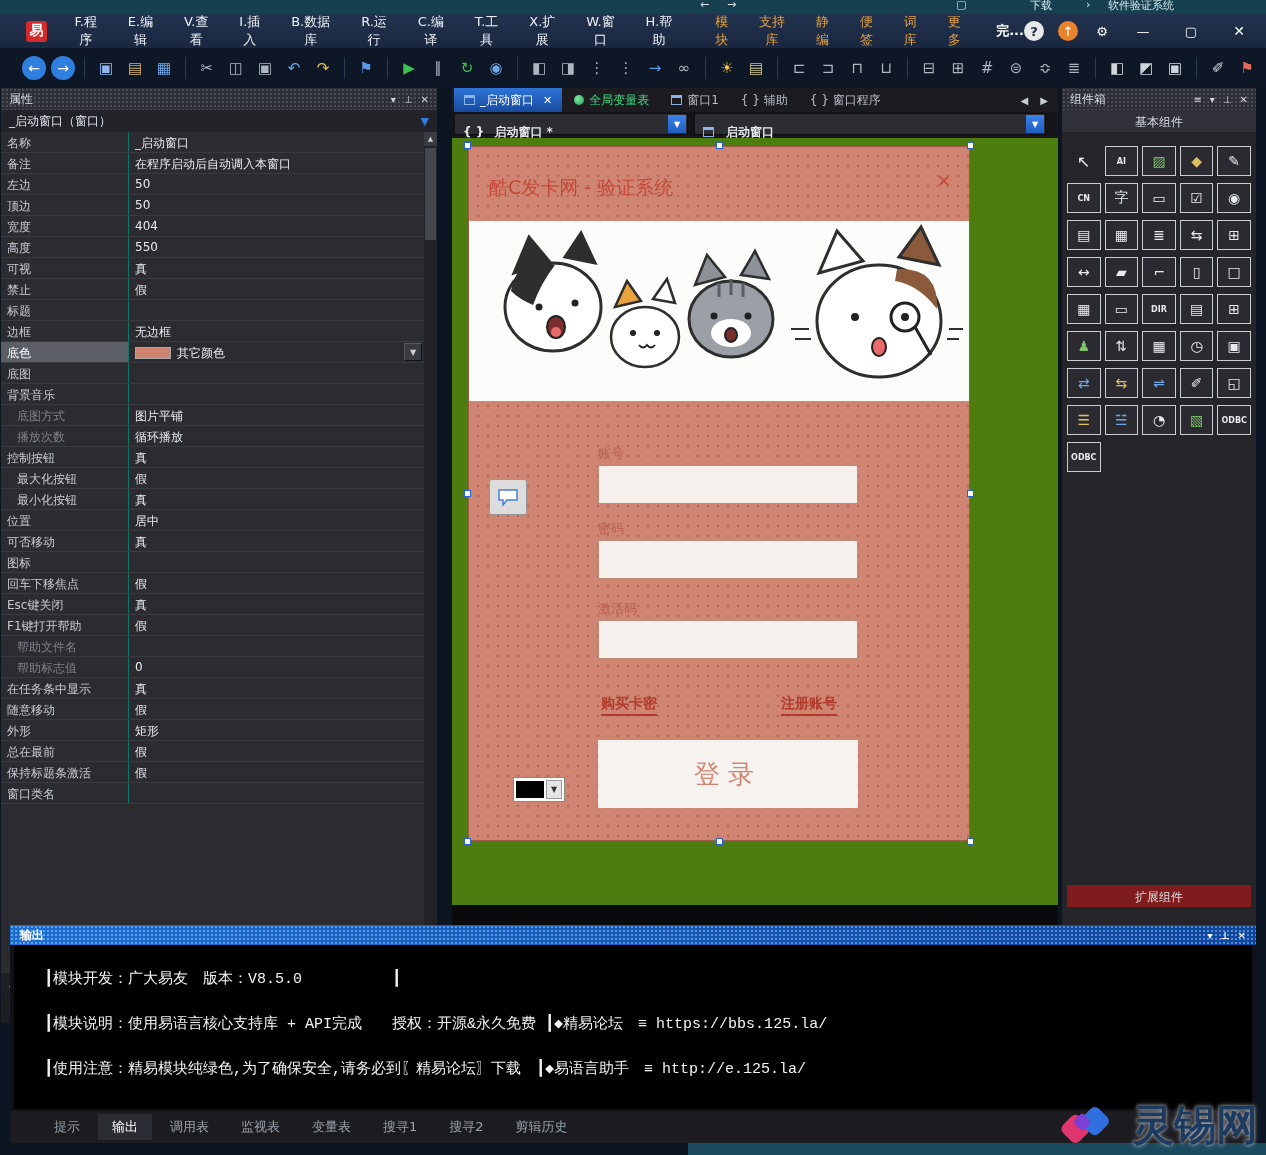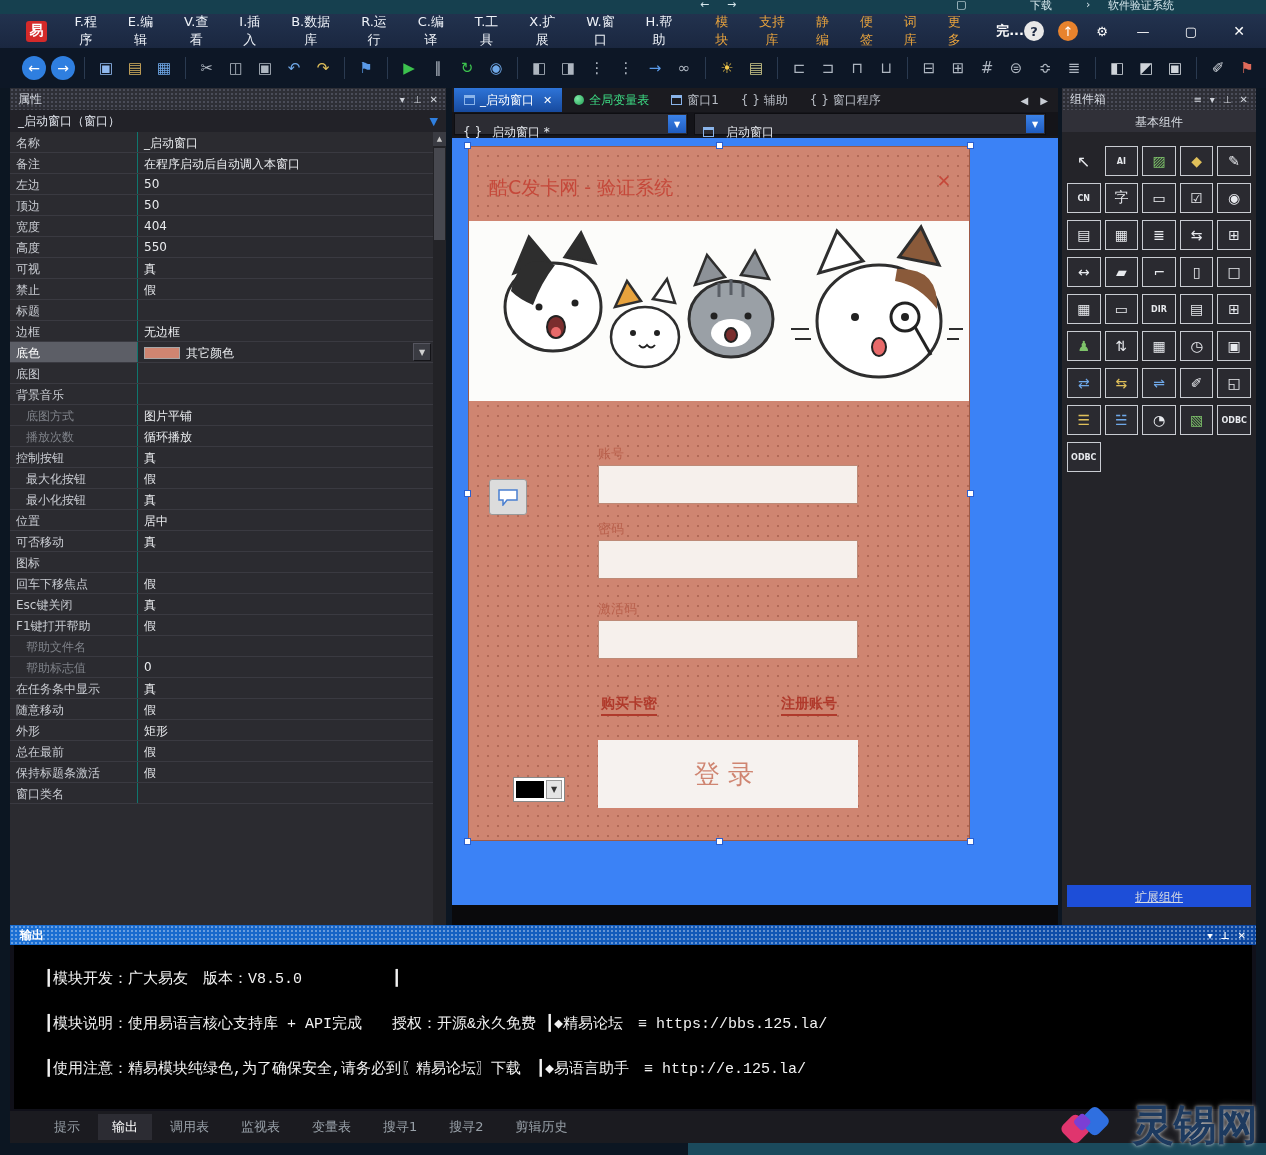--- a/index.html
+++ b/index.html
@@ -31,21 +31,21 @@
 .ticon.circ{background:#2f7fe0;border-radius:50%;color:#fff;font-size:14px;}
 .tsep{width:1px;height:22px;background:#2a3a50;margin:0 4px;}
 
 
 .ptitle{height:22px;display:flex;align-items:center;padding:0 8px;color:#d4d8e0;font-size:12px;background-color:#2e2f36;}
 .dots{background-image:radial-gradient(#4a4c58 1px,transparent 1.1px);background-size:4px 4px;}
 .tbics{margin-left:auto;display:flex;gap:8px;}
 .tbi{font-size:10px;color:#cfd3da;}
 
 
-.props{position:absolute;left:10px;top:88px;width:436px;height:935px;background:#26262b;}
+.props{position:absolute;left:1px;top:88px;width:436px;height:935px;background:#26262b;}
 .pobject{height:22px;background:#222228;color:#e2e6ee;display:flex;align-items:center;padding:0 8px;font-size:12px;}
 .blue-dd{margin-left:auto;color:#2f7fe0;font-size:11px;}
 .blue-dd.big{font-size:14px;}
 .prop-grid{position:absolute;top:44px;bottom:50px;left:0;right:13px;background:#2b2b30;overflow:hidden;}
 .prow{display:flex;height:21px;border-bottom:1px solid #3a3a41;position:relative;}
 .plabel{width:128px;padding:3px 4px 0 6px;color:#c9ccd2;border-right:1px solid #0f766e;font-size:12px;white-space:nowrap;overflow:hidden;}
 .plabel.ind{padding-left:16px;}
 .plabel.dim{color:#7e8188;}
 .prow.sel .plabel{background:#5c5e66;color:#fff;}
 .pvalue{flex:1;padding:3px 6px 0;color:#e9ebee;font-size:12px;white-space:nowrap;overflow:hidden;}
@@ -66,25 +66,25 @@
 .editor-tabs{height:24px;background:#1b1b20;display:flex;align-items:stretch;}
 .etabs{display:flex;gap:2px;padding-left:2px;}
 .etab{display:flex;align-items:center;gap:5px;padding:0 10px;color:#b9bec6;font-size:12px;white-space:nowrap;}
 .etab.active{background:linear-gradient(#2e74d8,#174a9e);color:#fff;}
 .etab.green span{color:#3ddc84;}
 .tclose{margin-left:4px;font-size:11px;}
 .tab-nav{margin-left:auto;display:flex;align-items:center;gap:12px;padding-right:10px;color:#c8cdd4;font-size:10px;}
 .win-ico{display:inline-block;width:11px;height:10px;border:1px solid #8ab4ea;border-top:3px solid #8ab4ea;}
 .globe-ico{display:inline-block;width:10px;height:10px;border-radius:50%;background:radial-gradient(circle at 35% 35%,#7fe8a8,#1f9e50);}
 .combo-row{height:24px;background:#141419;display:flex;gap:6px;padding:1px 2px;}
-.combo{position:relative;background:#2c2c33;border:1px solid #0e0e12;color:#e4e7ec;display:flex;align-items:center;gap:6px;padding:16px 22px 0 8px;font-size:12px;}
+.combo{position:relative;background:#2c2c33;border:1px solid #0e0e12;color:#e4e7ec;display:flex;align-items:center;gap:6px;padding:16px 22px 0 8px;font-size:12px;font-weight:bold;}
 .combo.c1{width:234px;}
 .combo.c2{width:352px;}
 .carrow{position:absolute;right:1px;top:1px;bottom:1px;width:18px;background:linear-gradient(#3b82e8,#1f5cc0);color:#fff;font-size:8px;display:flex;align-items:center;justify-content:center;}
-.designer{position:absolute;top:50px;left:0;right:0;bottom:0;background:#3b82f6;}
+.designer{position:absolute;top:50px;left:0;right:0;bottom:0;background:#4d7c0f;}
 .designer::after{content:"";position:absolute;left:0;right:0;bottom:0;height:20px;background:#0a0a0c;}
 .form{position:absolute;left:16px;top:8px;width:502px;height:695px;background-color:#cf8571;background-image:radial-gradient(circle,#b26a57 1.2px,transparent 1.4px);background-size:10px 10px;background-position:4px 4px;border:1px solid #9c5a48;}
 .form-title{position:absolute;left:20px;top:28px;font-size:19px;color:#c5483a;}
 .form-close{position:absolute;right:18px;top:24px;font-size:17px;color:#c5483a;font-weight:bold;}
 .banner{position:absolute;left:0;top:74px;width:100%;height:180px;background:#fcfcfa;overflow:hidden;}
 .form-body{position:absolute;inset:0;}
 .f-label{position:absolute;left:129px;color:#b8604c;font-size:13px;}
 .f-input{position:absolute;left:129px;width:260px;height:39px;background:#f6f0ec;border:1px solid #bd8a77;}
 .f-link{position:absolute;top:548px;color:#b03a2c;font-weight:bold;font-size:14px;border-bottom:2px solid #b03a2c;padding-bottom:1px;}
 .login-btn{position:absolute;left:129px;top:593px;width:260px;height:68px;background:#f6f2ef;border:0;color:#cf8571;font-size:26px;letter-spacing:8px;display:flex;align-items:center;justify-content:center;}
@@ -94,21 +94,21 @@
 .cdd{width:16px;height:19px;background:#e4e4e4;border:1px solid #999;color:#333;font-size:8px;display:flex;align-items:center;justify-content:center;}
 .handle{position:absolute;width:7px;height:7px;background:#fff;border:1px solid #2a5fd0;z-index:5;}
 
 
 .components{position:absolute;left:1062px;top:88px;width:194px;height:837px;background:#242429;}
 .cbar{height:22px;background:#303038;color:#d7dbe2;text-align:center;padding-top:4px;font-size:12px;}
 .comp-grid{margin-top:14px;padding:0 5px;display:grid;grid-template-columns:repeat(5,1fr);gap:7px 4px;}
 .comp{height:30px;border:1px solid #c9ccd2;background:#2a2a30;color:#e8eaee;display:flex;align-items:center;justify-content:center;font-size:14px;}
 .comp.plain{border:0;background:transparent;font-size:16px;}
 .comp.small{font-size:8px;font-weight:bold;letter-spacing:0;}
-.cbar.ext{position:absolute;left:5px;right:5px;bottom:18px;background:#1d4ed8;text-decoration:underline;}
+.cbar.ext{position:absolute;left:5px;right:5px;bottom:18px;background:#7f1d1d;}
 
 
 .output{position:absolute;left:10px;top:925px;width:1246px;height:218px;background:#101019;}
 .otitle{height:20px;display:flex;align-items:center;padding:0 10px;color:#fff;font-weight:bold;font-size:12px;background-image:radial-gradient(rgba(255,255,255,.35) 1px,transparent 1.1px),linear-gradient(90deg,#1a6fd4,#0b46a0);background-size:4px 4px,100% 100%;}
 .otitle .tbi{color:#fff;}
 .console{position:absolute;top:20px;left:4px;right:4px;bottom:34px;background:#000;color:#f2f2f2;font-family:"DejaVu Sans Mono","Liberation Mono",monospace;font-size:15px;padding:24px 0 0 30px;overflow:hidden;}
 .cline{margin-bottom:26px;white-space:pre;font-family:Liberation Mono, monospace;}
 .out-tabs{position:absolute;left:0;right:0;bottom:0;height:32px;background:#1b1b20;display:flex;gap:4px;align-items:center;padding-left:30px;}
 .otab{padding:4px 14px;color:#98a0a8;font-size:13px;}
 .otab.active{color:#fff;background:#2c2c33;}

